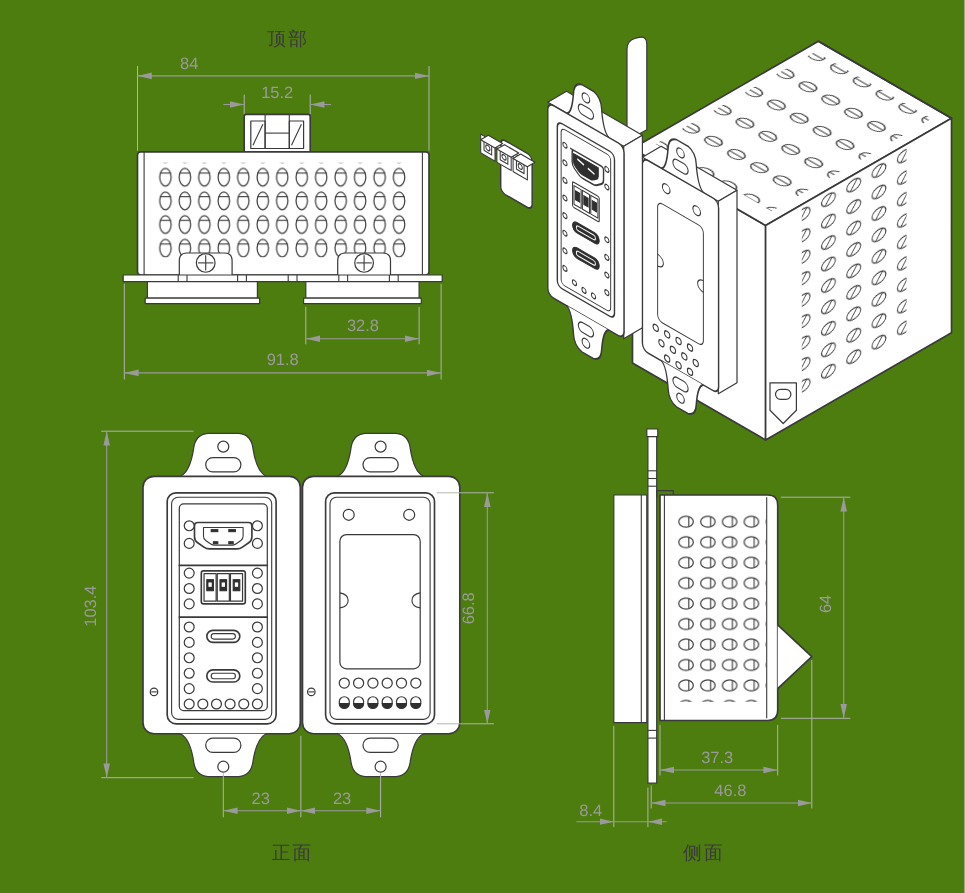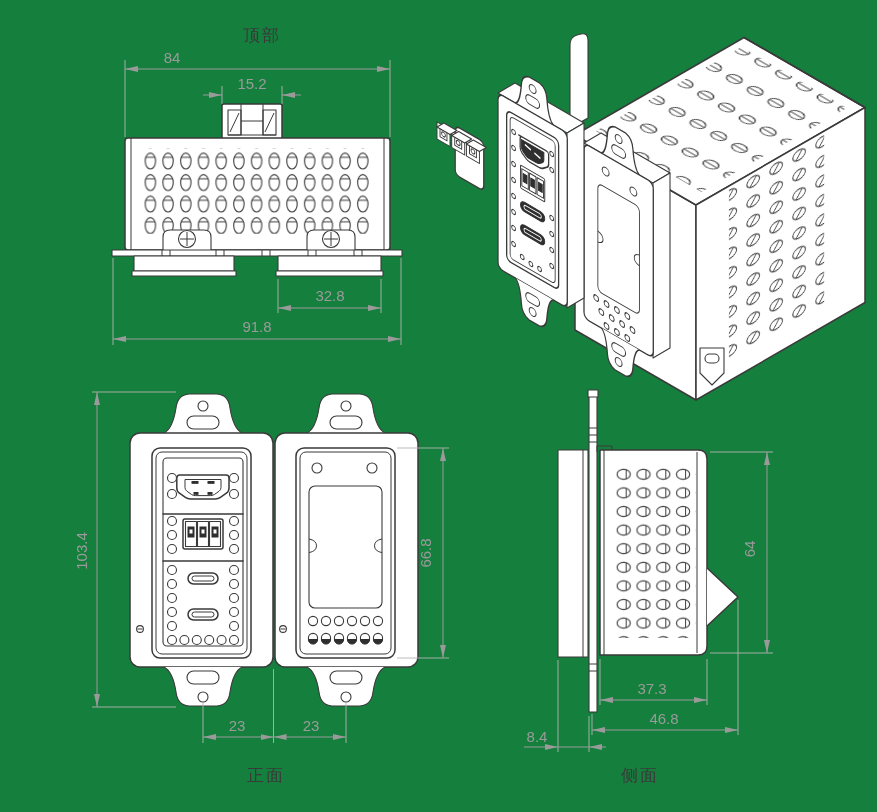--- a/index.html
+++ b/index.html
@@ -1,16 +1,16 @@
 <!DOCTYPE html>
 <html><head>
 <meta charset="utf-8">
 <style>
   html,body{margin:0;padding:0;background:#f2f2f2;}
-  .stage{position:relative;width:877px;height:812px;background:#15803d;margin:0 auto;
+  .stage{position:relative;width:877px;height:812px;background:#4d7c0f;margin:0 auto;
          font-family:"Liberation Sans", sans-serif;overflow:hidden;}
   svg{position:absolute;left:0;top:0;}
   .ln   {stroke:#3a3a3a;fill:none;stroke-width:1.5;stroke-linejoin:round;stroke-linecap:round;}
   .lnt  {stroke:#3a3a3a;fill:none;stroke-width:1;stroke-linejoin:round;}
   .lnw  {stroke:#3a3a3a;fill:#ffffff;stroke-width:1.5;stroke-linejoin:round;}
   .lnw2 {stroke:#3a3a3a;fill:#ffffff;stroke-width:1.1;stroke-linejoin:round;}
   .dk   {fill:#2f2f2f;stroke:#2f2f2f;}
   .dim  {stroke:#9a9a9a;stroke-width:1;fill:none;}
   .ext  {stroke:#b3b3b3;stroke-width:0.9;fill:none;}
   .dimtxt{fill:#9a9a9a;font-size:15px;font-family:"Liberation Sans",sans-serif;}

